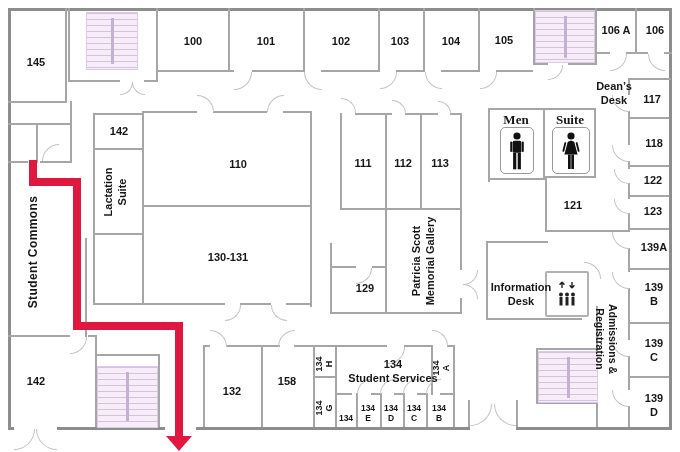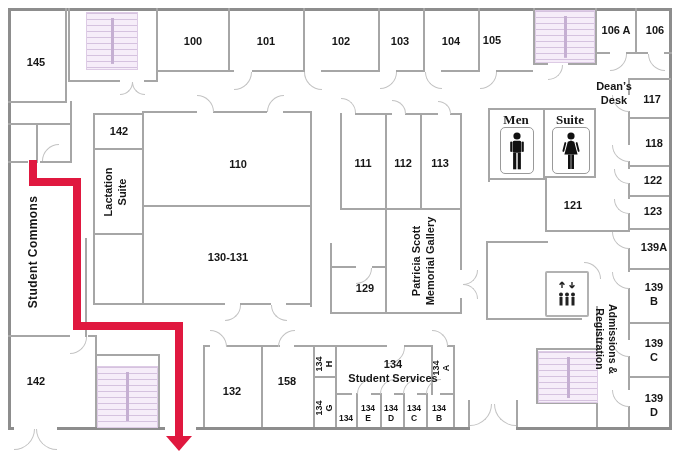--- a/index.html
+++ b/index.html
@@ -276,21 +276,21 @@
       </svg>
     </span>
   </div>
 
   <div class="lbl" style="left:36px;top:63px">145</div>
   <div class="lbl" style="left:193px;top:42px">100</div>
   <div class="lbl" style="left:266px;top:42px">101</div>
   <div class="lbl" style="left:341px;top:42px">102</div>
   <div class="lbl" style="left:400px;top:42px">103</div>
   <div class="lbl" style="left:451px;top:42px">104</div>
-  <div class="lbl" style="left:492px;top:41px">105</div>
+  <div class="lbl" style="left:504px;top:41px">105</div>
   <div class="lbl" style="left:616px;top:31px">106 A</div>
   <div class="lbl" style="left:655px;top:31px">106</div>
   <div class="lbl" style="left:614px;top:94px">Dean’s
 Desk</div>
   <div class="lbl" style="left:652px;top:100px">117</div>
   <div class="lbl" style="left:654px;top:144px">118</div>
   <div class="lbl" style="left:653px;top:181px">122</div>
   <div class="lbl" style="left:653px;top:212px">123</div>
   <div class="lbl" style="left:654px;top:248px">139A</div>
   <div class="lbl" style="left:654px;top:295px">139 B</div>
@@ -304,20 +304,22 @@
   <div class="lbl" style="left:228px;top:258px">130-131</div>
   <div class="lbl" style="left:363px;top:164px">111</div>
   <div class="lbl" style="left:403px;top:164px">112</div>
   <div class="lbl" style="left:440px;top:164px">113</div>
   <div class="lbl v" style="left:424px;top:261px">Patricia Scott
 Memorial Gallery</div>
   <div class="lbl" style="left:365px;top:289px">129</div>
   <div class="lbl serif" style="left:516px;top:120px">Men</div>
   <div class="lbl serif" style="left:570px;top:120px">Suite</div>
   <div class="lbl" style="left:573px;top:206px">121</div>
+  <div class="lbl" style="left:521px;top:295px">Information
+Desk</div>
   <div class="lbl vcw s10" style="left:606px;top:339px">Admissions &amp;
 Registration</div>
   <div class="lbl" style="left:36px;top:382px">142</div>
   <div class="lbl" style="left:232px;top:392px">132</div>
   <div class="lbl" style="left:287px;top:382px">158</div>
   <div class="lbl v s9" style="left:324px;top:364px">134
 H</div>
   <div class="lbl v s9" style="left:324px;top:408px">134
 G</div>
   <div class="lbl" style="left:393px;top:372px">134

